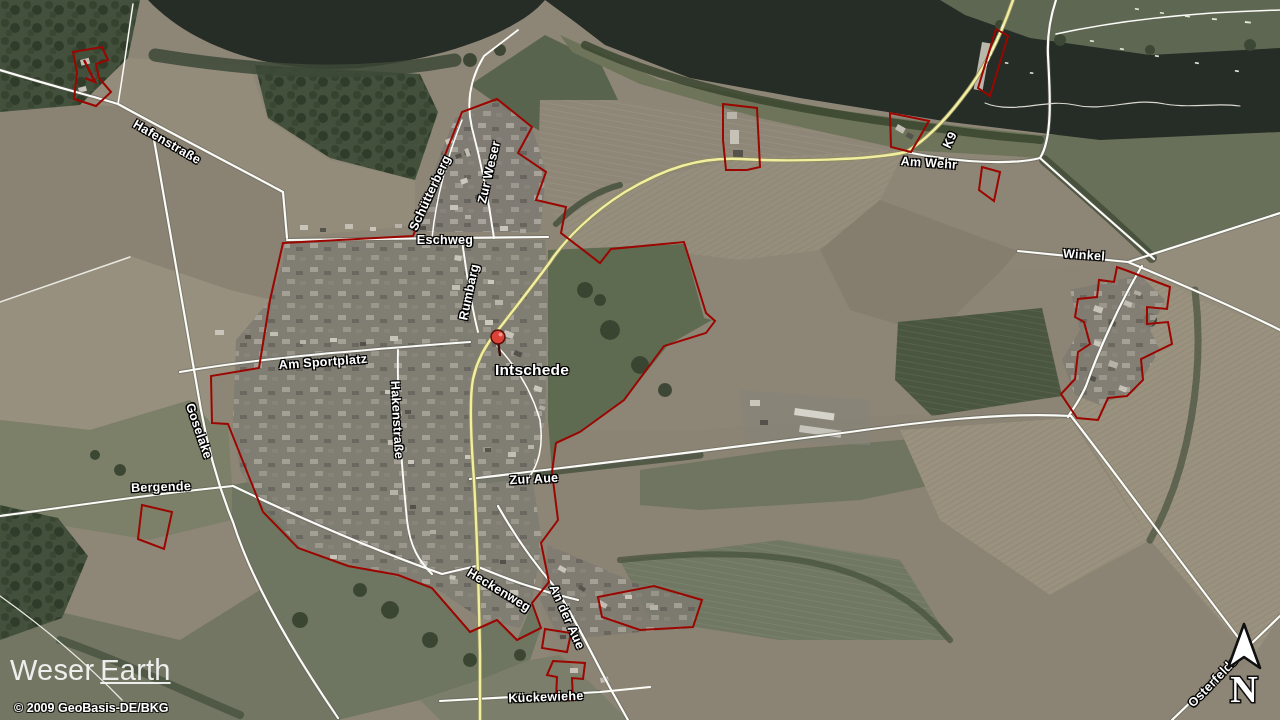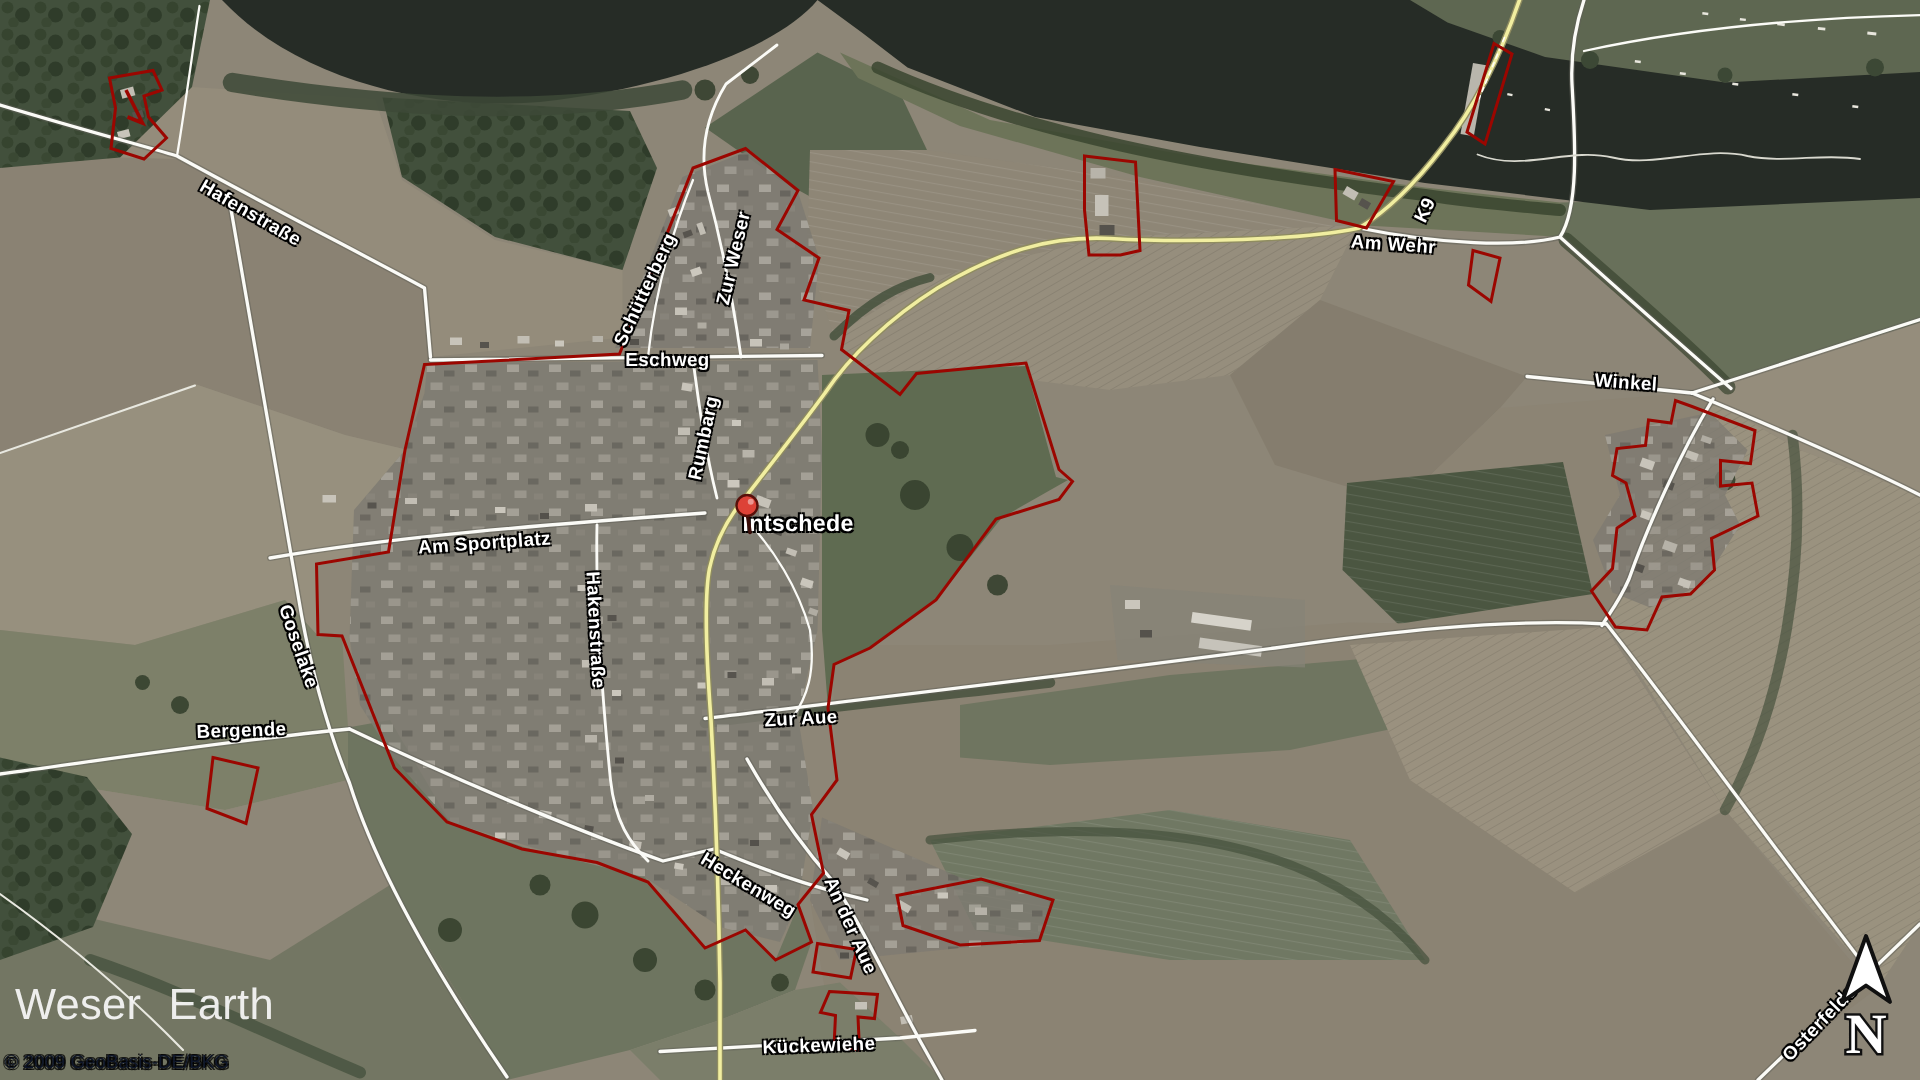--- a/index.html
+++ b/index.html
@@ -8,22 +8,22 @@
   #map svg.terrain{position:absolute;left:0;top:0;}
   .map-label{position:absolute;z-index:3;transform:translate(-50%,-50%) rotate(var(--r,0deg));
     font:700 12.5px "Liberation Sans",sans-serif;color:#fff;white-space:nowrap;letter-spacing:.3px;
     text-shadow:-1.2px -1.2px 0 #000,1.2px -1.2px 0 #000,-1.2px 1.2px 0 #000,1.2px 1.2px 0 #000,0 0 2px #000;
     pointer-events:none;}
   .place-label{font-size:15.5px;letter-spacing:.2px;}
   #pin{position:absolute;z-index:4;left:488px;top:328px;width:20px;height:30px;}
   #compass{position:absolute;z-index:5;left:1216px;top:622px;width:56px;height:88px;}
   #logo{position:absolute;z-index:5;left:10px;top:654px;font-size:29px;color:rgba(244,244,244,.95);
         letter-spacing:.2px;}
-  #logo .earth{margin-left:18px;color:rgba(248,248,248,.92);}
-  #copyright{position:absolute;z-index:5;left:3px;top:701px;font-size:12.5px;font-weight:400;color:#0f172a;
+  #logo .earth{margin-left:6px;color:rgba(248,248,248,.92);text-decoration:underline;}
+  #copyright{position:absolute;z-index:5;left:14px;top:701px;font-size:12.5px;font-weight:700;color:#ffffff;
     text-shadow:-1px -1px 0 rgba(0,0,0,.75),1px -1px 0 rgba(0,0,0,.75),-1px 1px 0 rgba(0,0,0,.75),1px 1px 0 rgba(0,0,0,.75);}
 </style>
 </head>
 <body>
 
 <div id="map">
 
 <svg class="terrain" width="1280" height="720" viewBox="0 0 1280 720">
   <defs>
     <pattern id="forest" width="22" height="18" patternUnits="userSpaceOnUse">
@@ -320,21 +320,21 @@
 <div class="map-label" style="left:397px;top:420px;--r:87deg">Hakenstraße</div>
 <div class="map-label" style="left:161px;top:487px;--r:-2deg">Bergende</div>
 <div class="map-label" style="left:534px;top:479px;--r:-3deg">Zur Aue</div>
 <div class="map-label" style="left:499px;top:590px;--r:31deg">Heckenweg</div>
 <div class="map-label" style="left:567px;top:617px;--r:66deg">An der Aue</div>
 <div class="map-label" style="left:546px;top:697px;--r:-2deg">Kückewiehe</div>
 <div class="map-label" style="left:929px;top:163px;--r:4deg">Am Wehr</div>
 <div class="map-label" style="left:950px;top:140px;--r:-64deg">K9</div>
 <div class="map-label" style="left:1084px;top:255px;--r:4deg">Winkel</div>
 <div class="map-label" style="left:1213px;top:682px;--r:-46deg;z-index:2">Osterfelde</div>
-<div class="map-label place-label" style="left:532px;top:350px;--r:0deg">Intschede</div>
+<div class="map-label place-label" style="left:532px;top:370px;--r:0deg">Intschede</div>
 
 <div id="pin">
   <svg width="20" height="30" viewBox="0 0 20 30">
     <path d="M10,13 L12,27" stroke="#3a0d08" stroke-width="2.4" stroke-linecap="round" fill="none"></path>
     <circle cx="10" cy="9" r="7" fill="#dd4237" stroke="#58100a" stroke-width="1.6"></circle>
     <circle cx="12.5" cy="6.5" r="2" fill="rgba(255,255,255,.45)"></circle>
   </svg>
 </div>
 
 <div id="compass">

